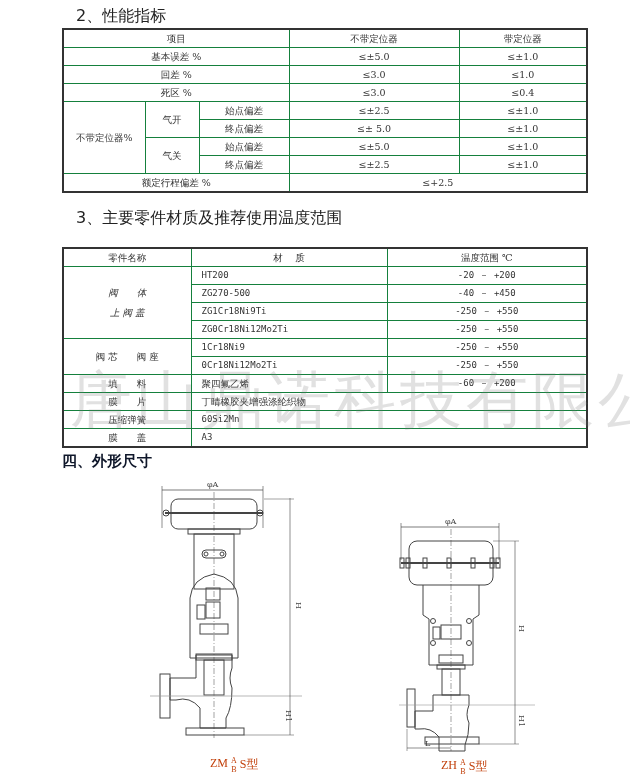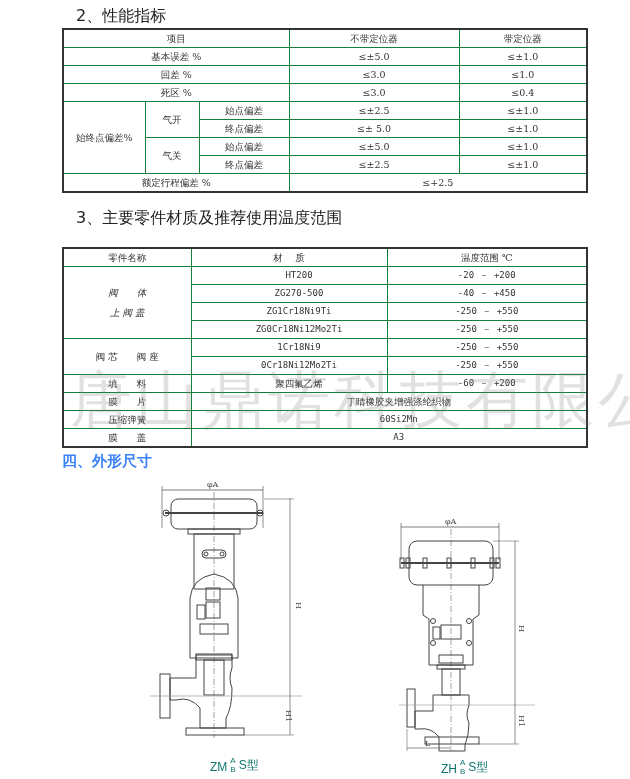--- a/index.html
+++ b/index.html
@@ -6,44 +6,44 @@
   body {
     width: 630px; height: 779px; position: relative; overflow: hidden;
     font-family: "DejaVu Serif", "Liberation Serif", serif;
     color: #2a2a2a;
   }
   .heading {
     position: absolute; font-size: 16px; color: #222;
     font-family: "DejaVu Sans", "Liberation Sans", sans-serif;
   }
   .heading-big {
-    position: absolute; font-size: 15px; font-weight: bold; color: #3b82f6;
+    position: absolute; font-size: 15px; font-weight: bold; color: #0f172a;
     font-family: "DejaVu Sans", "Liberation Sans", sans-serif;
   }
   table.spec {
     position: absolute; border-collapse: collapse;
     border: 2px solid #333; font-size: 9.5px; table-layout: fixed;
   }
   table.spec td {
     border: 1px solid #15803d; text-align: center; padding: 0;
     height: 17px; line-height: 17px; white-space: nowrap; color: #333;
   }
-  table.spec td.left { text-align: center; padding-left: 20px; }
+  table.spec td.left { text-align: left; padding-left: 10px; }
   .mono { font-family: "DejaVu Sans Mono", "Liberation Mono", monospace; font-size: 9px; }
   .watermark {
     position: absolute; left: 70px; top: 360px; width: 560px;
     font-size: 62px; letter-spacing: 4px; color: rgba(120,120,120,0.22);
     font-family: "DejaVu Sans", "Liberation Sans", sans-serif;
     pointer-events: none; white-space: nowrap; line-height: 80px;
   }
   .drawing { position: absolute; }
   .caption {
-    position: absolute; font-size: 12px; color: #0f766e;
-    font-family: Liberation Sans, sans-serif;
-    display: flex; align-items: flex-end;
+    position: absolute; font-size: 12px; color: #c2410c;
+    font-family: Liberation Serif, serif;
+    display: flex; align-items: flex-start;
   }
   .caption .frac { display: inline-flex; flex-direction: column; font-size: 8px; line-height: 9px; margin: 0 3px; text-align: center; }
 </style>
 </head>
 <body>
 
 <div class="heading" style="left:76px; top:6px;">2、性能指标</div>
 
 <table class="spec" style="left:62px; top:28px; width:524px;">
   <colgroup>
@@ -68,21 +68,21 @@
     <td colspan="3">回差 %</td>
     <td>≤3.0</td>
     <td>≤1.0</td>
   </tr>
   <tr>
     <td colspan="3">死区 %</td>
     <td>≤3.0</td>
     <td>≤0.4</td>
   </tr>
   <tr>
-    <td rowspan="4">始终点偏差%</td>
+    <td rowspan="4">不带定位器%</td>
     <td rowspan="2">气开</td>
     <td>始点偏差</td>
     <td>≤±2.5</td>
     <td>≤±1.0</td>
   </tr>
   <tr>
     <td>终点偏差</td>
     <td>≤± 5.0</td>
     <td>≤±1.0</td>
   </tr>

